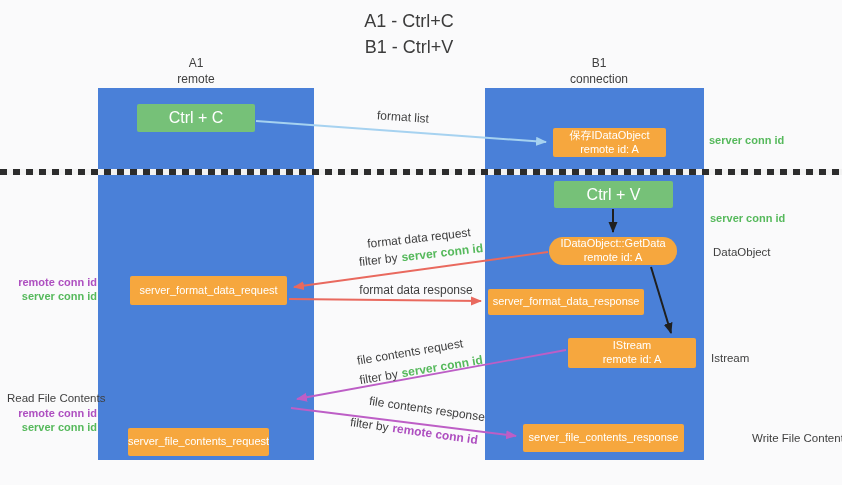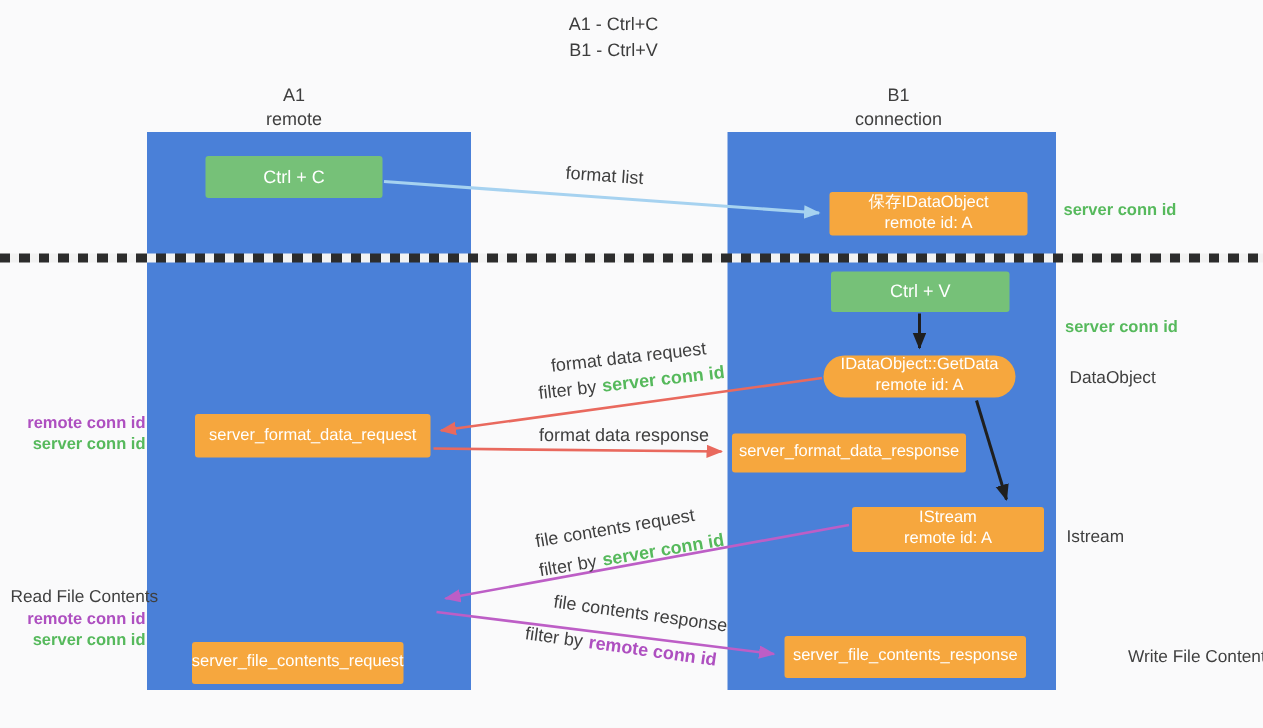--- a/index.html
+++ b/index.html
@@ -1,40 +1,40 @@
 <!DOCTYPE html>
 <html style="--lifeline-blue: #4a80d8; --node-green: #76c178; --node-orange: #f6a73e; --arrow-red: #e9695e; --arrow-magenta: #bd5ec6; --arrow-lightblue: #a6d2f0; --arrow-black: #1f1f1f; --text-green: #56b95c; --text-purple: #ae4fc0; --text-dark: #3f3f3f;"><head>
 <meta charset="utf-8">
 <style>
   html,body{margin:0;padding:0;}
   body{font-family:"Liberation Sans","DejaVu Sans",sans-serif;background:#f6f6f8;}
   .stage{position:relative;width:842px;height:485px;background:#fafafb;overflow:hidden;}
 
   .title{position:absolute;left:409px;top:8px;transform:translateX(-50%);
-         text-align:center;font-size:12px;color:#3c3c3c;line-height:1.45;white-space:nowrap;}
+         text-align:center;font-size:18px;color:#3c3c3c;line-height:1.45;white-space:nowrap;}
 
   .col-header{position:absolute;top:56px;transform:translateX(-50%);text-align:center;
               font-size:12px;color:#3f3f3f;line-height:1.3;white-space:nowrap;}
   .col-header.left{left:196px;}
   .col-header.right{left:599px;}
 
   .lifeline{position:absolute;top:88px;height:372px;background:var(--lifeline-blue,#4a80d8);}
   .lifeline.left{left:98px;width:216px;}
   .lifeline.right{left:485px;width:219px;}
 
   .dotted-line{position:absolute;left:0;top:169px;width:842px;height:6px;
     background:repeating-linear-gradient(90deg,#2c2c2c 0 7px,#f2f2f2 7px 13px);}
 
   .box{position:absolute;display:flex;flex-direction:column;align-items:center;justify-content:center;
        color:#fff;border-radius:2px;text-align:center;line-height:1.25;}
-  .box.green{background:var(--node-green,#76c178);font-size:12px;}
+  .box.green{background:var(--node-green,#76c178);font-size:16px;}
   .box.orange{background:var(--node-orange,#f6a73e);font-size:11px;}
 
   .b-ctrl-c{left:137px;top:104px;width:118px;height:28px;}
-  .b-save{left:553px;top:128px;width:132px;height:29px;}
+  .b-save{left:553px;top:128px;width:113px;height:29px;}
   .b-ctrl-v{left:554px;top:181px;width:119px;height:27px;}
   .b-getdata{left:549px;top:237px;width:128px;height:28px;border-radius:14px;}
   .b-fmt-req{left:130px;top:276px;width:157px;height:29px;}
   .b-fmt-resp{left:488px;top:289px;width:156px;height:26px;}
   .b-istream{left:568px;top:338px;width:128px;height:30px;}
   .b-file-req{left:128px;top:393px;width:141px;height:28px;margin-top:35px;}
   .b-file-resp{left:523px;top:424px;width:161px;height:28px;}
 
   .alabel{position:absolute;font-size:12px;color:var(--text-dark,#3f3f3f);
           white-space:nowrap;transform-origin:center;}

